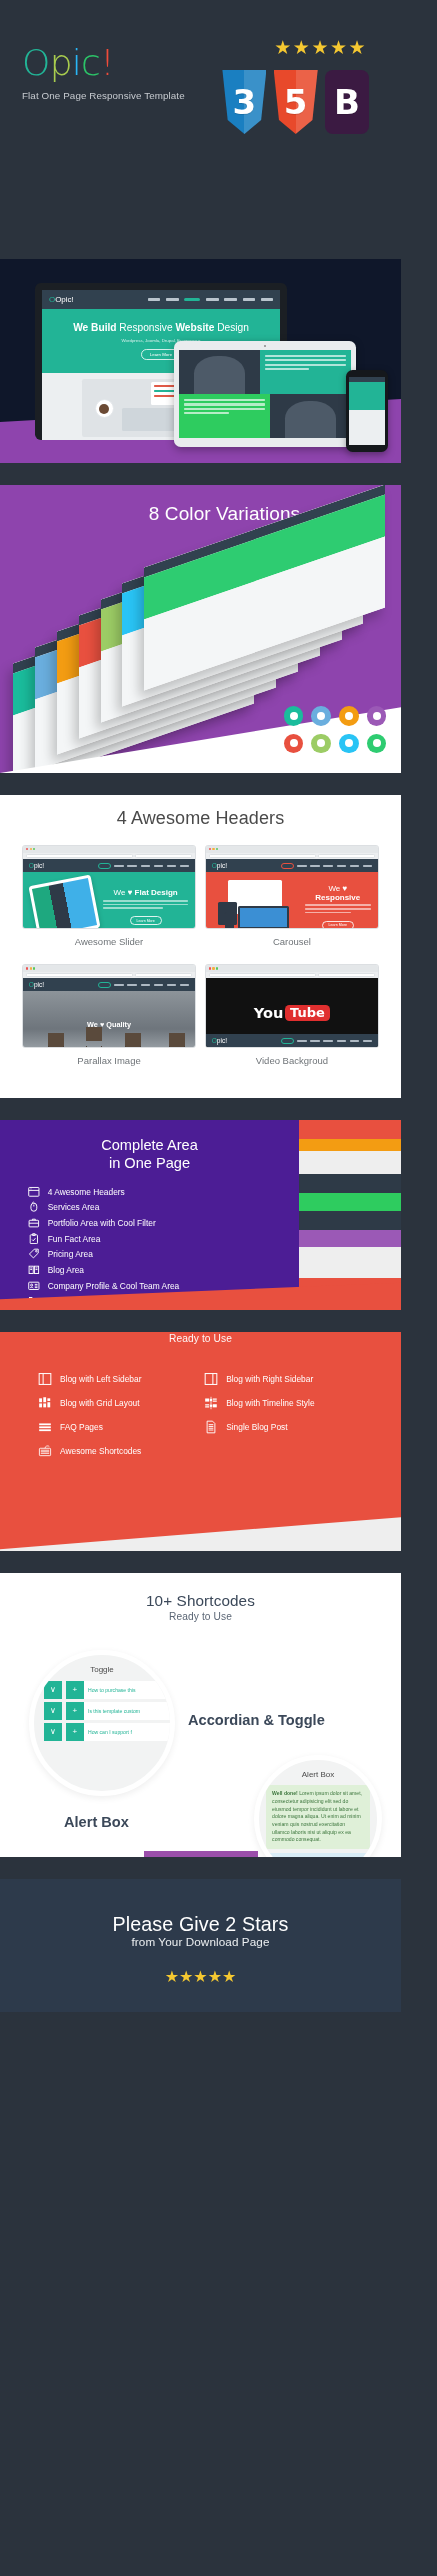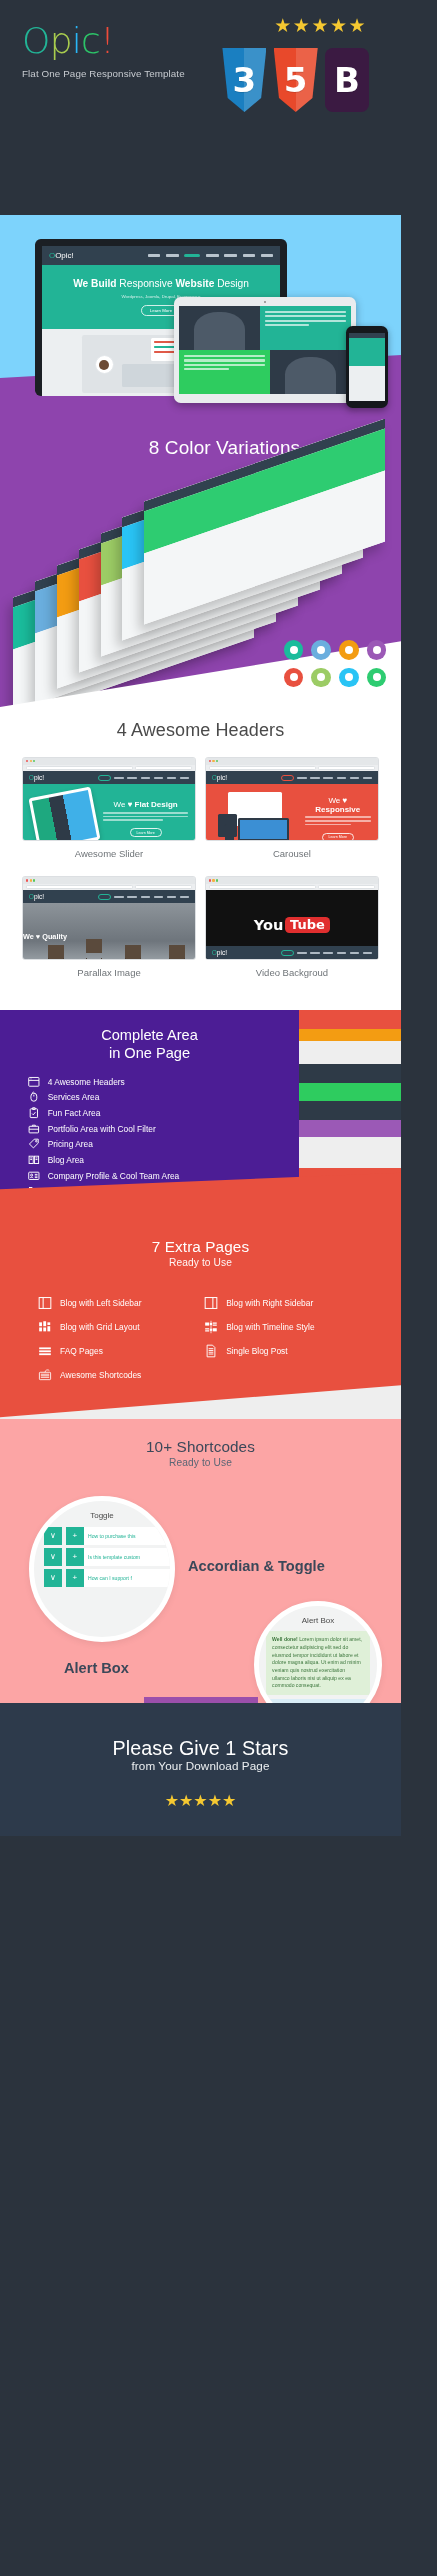--- a/index.html
+++ b/index.html
@@ -6,21 +6,21 @@
   html, body { width: 438px; }
   body {
     font-family: "Liberation Sans", sans-serif;
     background: #2b333d;
     width: 438px;
     overflow-x: hidden;
   }
   .page { width: 438px; position: relative; }
 
   
-  .sec { position: relative; width: 401px; overflow: hidden; }
+  .sec { position: relative; width: 401px; overflow: hidden; margin-top: 22px; }
   .h-thin {
     font-weight: 300;
     letter-spacing: 0.1px;
     text-align: center;
     font-family: "Liberation Sans", sans-serif;
   }
 
   
   .hero { background: #2b333d; height: 215px; }
   .logo-wrap { position: absolute; left: 22px; top: 23px; }
@@ -67,21 +67,21 @@
     position: absolute; right: 0; top: 0; bottom: 0; width: 50%;
     background: rgba(255,255,255,.14);
   }
   .hero-title {
     position: absolute; left: 0; right: 0; top: 150px;
     color: #fff; font-size: 29px; font-weight: 300; letter-spacing: 0.4px;
   }
 
   
   .devices {
-    background: #7dd3fc; height: 204px; position: relative;
+    background: #0f172a; height: 204px; position: relative;
   }
   .purple-wedge-top {
     position: absolute; left: 0; bottom: 0; width: 438px; height: 66px;
     background: #8e44ad;
     clip-path: polygon(0 38%, 0 100%, 100% 100%, 100% 0%);
   }
   .imac {
     position: absolute; left: 35px; top: 24px; width: 252px; height: 157px;
     background: #1b1f24; border-radius: 5.8px; padding: 6.6px 6.6px 0 6.6px;
   }
@@ -199,21 +199,21 @@
   .tabletpic { width:63px; height:54px; background:#fff; border-radius:3.6px; transform:rotate(-11deg); margin-left:10.2px; box-shadow:0 2.2px 5.8px rgba(0,0,0,.18); padding:2.9px;}
   .tabletpic .in { width:100%; height:100%; background:linear-gradient(90deg,#1ea87f 0 30%,#2e3a47 30% 55%,#3fb0e8 55% 100%); }
   .devicepic { width:80px; height:53px; margin-left:11.7px; position:relative; }
   .devicepic .mon{position:absolute;left:10.2px;top:0;width:54px;height:34px;background:#fff;border-radius:1.5px;}
   .devicepic .lap{position:absolute;left:20.4px;top:26px;width:51px;height:23px;background:#3b8fd4;border-radius:1.5px;border:2.2px solid #2e3a47;}
   .devicepic .tab{position:absolute;left:0;top:22px;width:19px;height:23px;background:#2e3a47;border-radius:1.5px;}
   .devicepic .phn{position:absolute;left:7.3px;top:32px;width:8.8px;height:17.5px;background:#2e3a47;border-radius:1.5px;}
   .parapic { width:100%; height:100%; background: linear-gradient(180deg,#8d949a 0%,#6e757c 55%,#aeb5ba 100%); position:relative; }
   .parapic .twr { position:absolute; bottom:13px; width:16px; height:14.6px; background:#5a4a3c; }
   .parapic .legs { position:absolute; bottom:2.9px; width:16px; height:11.7px; border-left:1.5px solid #4a3e33; border-right:1.5px solid #4a3e33;}
-  .parapic .cap { position:absolute; left:0; right:0; top:42%; text-align:left; color:#fff; font-size:7.3px; font-weight:700;}
+  .parapic .cap { position:absolute; left:0; right:0; top:42%; text-align:center; color:#fff; font-size:7.3px; font-weight:700;}
   .ytlogo { display:flex; align-items:center; justify-content:center; gap:1.5px; width:100%;}
   .ytlogo .you { color:#fff; font-size:14.6px; font-weight:700; font-family:"DejaVu Sans",sans-serif;}
   .ytlogo .tube { background:#e02f2f; color:#fff; font-size:13px; font-weight:700; padding:0.7px 5.1px; border-radius:4.4px; font-family:"DejaVu Sans",sans-serif;}
   .hcap { font-size: 9.5px; color: #6f7478; font-weight: 300; margin: 6.6px 0 10.2px; }
 
   
   .complete { background: #4c1d95; position: relative; height: 190px; }
   .complete .ctitle { color:#fff; font-size:14.6px; font-weight:300; line-height:1.25; text-align:center; padding:16px 0 0; padding-right:102px;}
   .feat-list { padding: 13px 0 0 28px; }
   .feat { display:flex; align-items:center; gap:8px; margin-bottom:4px; }
@@ -233,21 +233,21 @@
   .egrid { display:grid; grid-template-columns:1fr 1fr; gap:10.2px 7.3px; padding:28px 38px 0; }
   .eitem { display:flex; align-items:center; gap:8px;}
   .eitem .ic { width:14px; height:14px; flex:none; }
   .eitem .lb { color:#fff; font-size:8.4px; font-weight:300; }
   .grey-wedge {
     position:absolute; left:0; bottom:0; width:438px; height:42px;
     background:#eeeeee; clip-path: polygon(0 100%, 0 95%, 100% 12%, 100% 100%);
   }
 
   
-  .shorts { background:#fca5a5; position:relative; padding: 19px 0 20px; height: 284px;}
+  .shorts { background:#ffffff; position:relative; padding: 19px 0 20px; height: 284px;}
   .shorts .stitle { color:#3b4859; font-size:15.3px; font-weight:300;}
   .shorts .ssub { color:#5b6675; font-size:10.2px; font-weight:300; margin-top:0.7px;}
   .bubble {
     position:absolute; border-radius:50%; background:#f2f3f3;
     border: 5.1px solid #fff; overflow:hidden;
     box-shadow: 0 2.2px 7.3px rgba(0,0,0,.07);
   }
   .bubble .cap { text-align:center; color:#4a4a4a; font-size:8px; font-weight:400; padding-top:10.2px;}
   .b-toggle { left: 29px; top: 77px; width: 146px; height: 146px; }
   .b-alert { right: 19px; top: 182px; width: 128px; height: 128px; }
@@ -623,33 +623,33 @@
       <div class="feat">
           <svg class="ic" viewBox="0 0 16 16" fill="none" stroke="#fff" stroke-width="1.3">
             <rect x="4" y="3" width="8" height="11" rx="4"></rect>
             <line x1="8" y1="5" x2="8" y2="7.5"></line>
             <path d="M6 3C6 1.4 7.6 1 8.6 2" stroke-width="1"></path>
           </svg>
           <span class="lb">Services Area</span>
         </div>
       <div class="feat">
           <svg class="ic" viewBox="0 0 16 16" fill="none" stroke="#fff" stroke-width="1.3">
+            <rect x="1.5" y="4.5" width="13" height="9" rx="1"></rect>
+            <path d="M6 4.5V3h4v1.5"></path>
+            <line x1="1.5" y1="8.5" x2="14.5" y2="8.5"></line>
+          </svg>
+          <span class="lb">Portfolio Area with Cool Filter</span>
+        </div>
+      <div class="feat">
+          <svg class="ic" viewBox="0 0 16 16" fill="none" stroke="#fff" stroke-width="1.3">
             <rect x="3" y="2.5" width="10" height="12" rx="1"></rect>
             <rect x="6" y="1" width="4" height="2.4" rx=".5"></rect>
             <path d="M5.6 9l1.6 1.7 3-3.6"></path>
           </svg>
           <span class="lb">Fun Fact Area</span>
-        </div>
-      <div class="feat">
-          <svg class="ic" viewBox="0 0 16 16" fill="none" stroke="#fff" stroke-width="1.3">
-            <rect x="1.5" y="4.5" width="13" height="9" rx="1"></rect>
-            <path d="M6 4.5V3h4v1.5"></path>
-            <line x1="1.5" y1="8.5" x2="14.5" y2="8.5"></line>
-          </svg>
-          <span class="lb">Portfolio Area with Cool Filter</span>
         </div>
       <div class="feat">
           <svg class="ic" viewBox="0 0 16 16" fill="none" stroke="#fff" stroke-width="1.3">
             <path d="M8.6 1.6H14V7l-6.6 6.6-5.4-5.4z"></path>
             <circle cx="11.4" cy="4.3" r="1.1"></circle>
           </svg>
           <span class="lb">Pricing Area</span>
         </div>
       <div class="feat">
           <svg class="ic" viewBox="0 0 16 16" fill="none" stroke="#fff" stroke-width="1.3">
@@ -694,21 +694,20 @@
       <div class="strip" style="height:18px;background:#2ecc5f"></div>
       <div class="strip" style="height:19px;background:#2e3a47"></div>
       <div class="strip" style="height:17.5px;background:#9b59b6"></div>
       <div class="strip" style="height:31px;background:#eeeeee"></div>
       <div class="strip" style="height:31px;background:#e8503f"></div>
     </div>
     <div class="teal-wedge-bottom"></div>
   </section>
 
   <section class="sec extra">
-    <div class="etitle h-thin">7 Extra Pages</div>
     <div class="esub h-thin">Ready to Use</div>
     <div class="egrid">
       <div class="eitem">
           <svg class="ic" viewBox="0 0 18 18" fill="none" stroke="#fff" stroke-width="1.3">
             <rect x="1.5" y="2" width="15" height="14"></rect>
             <line x1="6.6" y1="2" x2="6.6" y2="16"></line>
           </svg>
           <span class="lb">Blog with Left Sidebar</span>
         </div>
       <div class="eitem">
@@ -807,19 +806,19 @@
       <div class="al-box al-success"><b>Well done!</b><span> Lorem ipsum dolor sit amet, consectetur adipisicing elit sed do eiusmod tempor incididunt ut labore et dolore magna aliqua. Ut enim ad minim veniam quis nostrud exercitation ullamco laboris nisi ut aliquip ex ea commodo consequat.</span></div>
       <div class="al-box al-info"></div>
     </div>
 
     <div class="sc-label lab-alert">Alert Box</div>
 
     <div class="manybtn">&amp; Many More!!</div>
   </section>
 
   <section class="sec footer">
-    <div class="ft h-thin">Please Give 1 Stars</div>
+    <div class="ft h-thin">Please Give 2 Stars</div>
     <div class="fs h-thin">from Your Download Page</div>
     <div class="stars">★★★★★</div>
   </section>
 
 </div>
 
 
 </body></html>

